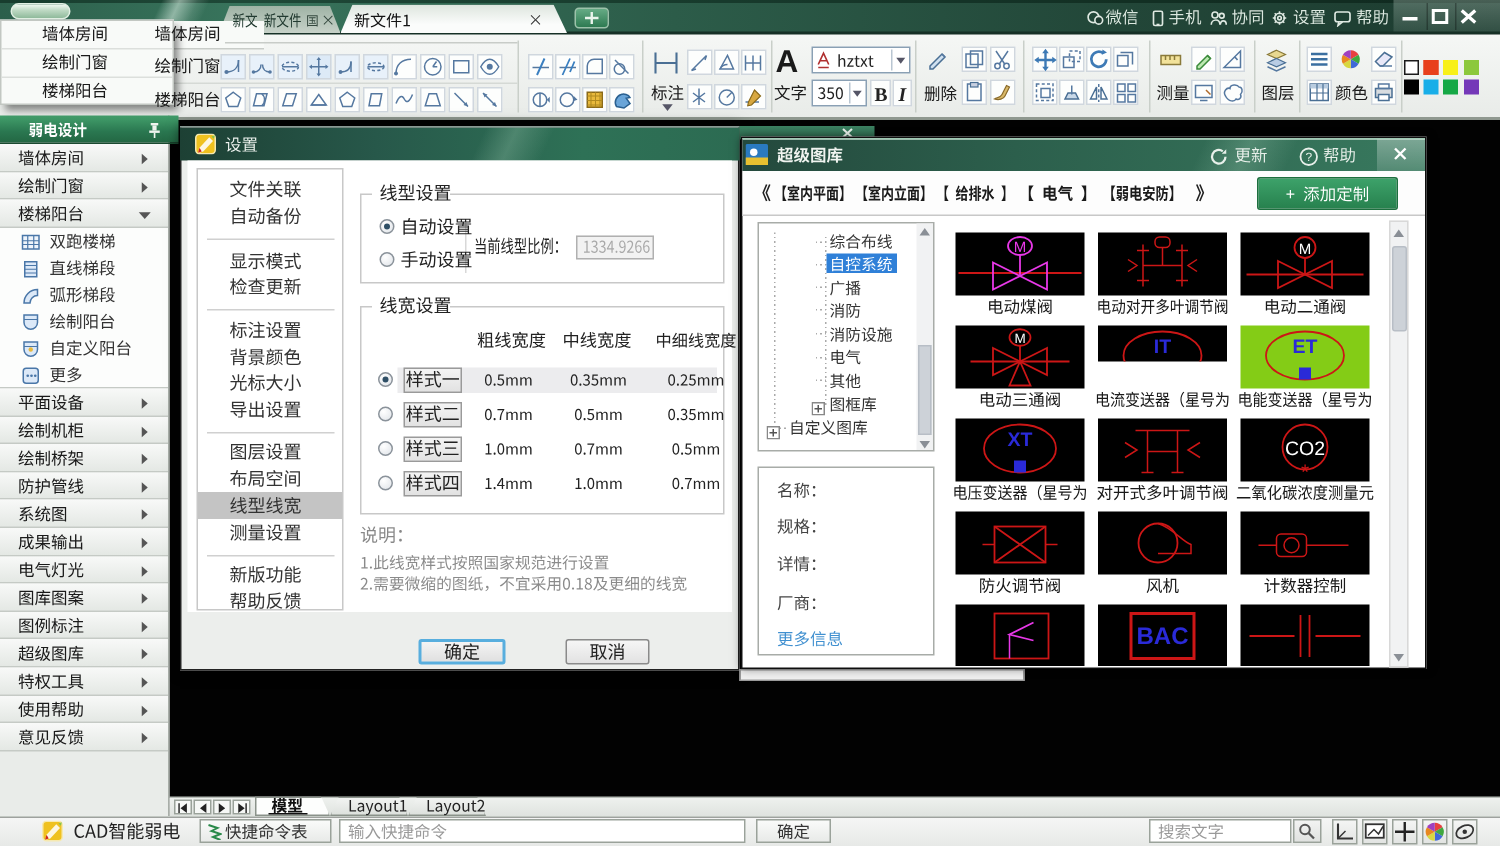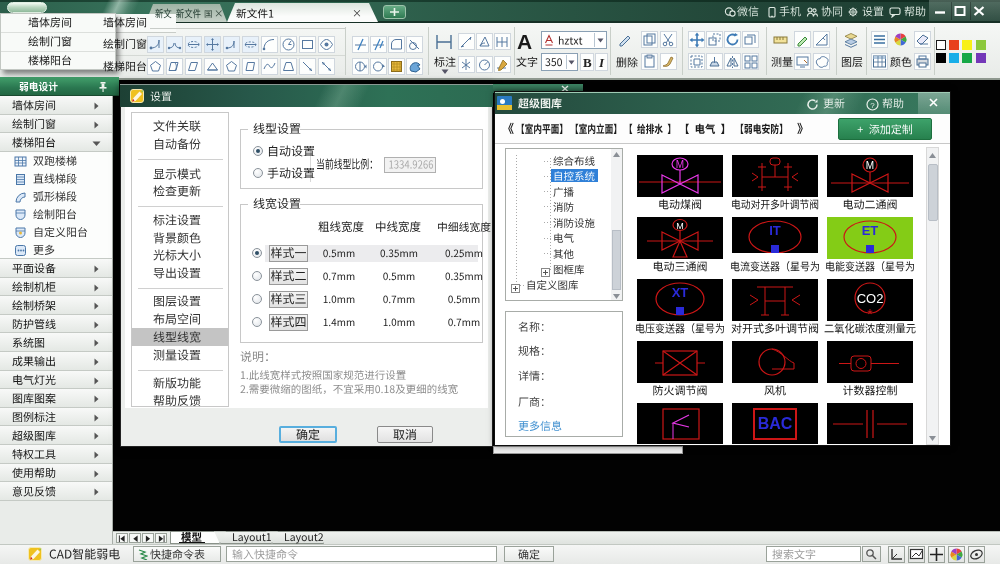--- a/index.html
+++ b/index.html
@@ -680,21 +680,21 @@
       <text x="43" y="14" text-anchor="middle" font-family="Liberation Sans" font-size="10" fill="#fff">M</text>
     </svg></div>
 <div style="position:absolute;left:637px;top:217px;width:86px;height:42px;background:#000;overflow:hidden"><svg width="86" height="42">
       <path d="M10 24h66" stroke="#cc1616" fill="none" stroke-width="1.2"></path>
       <path d="M25 15l18 9-18 9zM61 15l-18 9 18 9z" stroke="#cc1616" fill="none" stroke-width="1.2"></path>
       <path d="M36 40l7-16 7 16z" stroke="#cc1616" fill="none" stroke-width="1.2"></path>
       <path d="M43 24V13" stroke="#cc1616" fill="none" stroke-width="1.2"></path>
       <ellipse cx="43" cy="8" rx="7" ry="5.5" stroke="#cc1616" fill="none" stroke-width="1.2"></ellipse>
       <text x="43" y="11.5" text-anchor="middle" font-family="Liberation Sans" font-size="9" fill="#fff">M</text>
     </svg></div>
-<div style="position:absolute;left:732px;top:217px;width:86px;height:36px;background:#000;overflow:hidden"><svg width="86" height="42">
+<div style="position:absolute;left:732px;top:217px;width:86px;height:24px;background:#000;overflow:hidden"><svg width="86" height="42">
       <ellipse cx="43" cy="20" rx="26" ry="16" stroke="#cc1616" fill="none" stroke-width="1.2"></ellipse>
       <text x="43" y="18" text-anchor="middle" font-family="Liberation Sans" font-weight="bold" font-size="13" fill="#2a2ad8">IT</text>
       <rect x="39" y="28" width="8" height="8" fill="#2a2ad8"></rect>
     </svg></div>
 <div style="position:absolute;left:827px;top:217px;width:86px;height:42px;background:#84cc16;overflow:hidden"><svg width="86" height="42">
       <ellipse cx="43" cy="20" rx="26" ry="16" stroke="#cc1616" fill="none" stroke-width="1.2"></ellipse>
       <text x="43" y="18" text-anchor="middle" font-family="Liberation Sans" font-weight="bold" font-size="13" fill="#2a2ad8">ET</text>
       <rect x="39" y="28" width="8" height="8" fill="#2a2ad8"></rect>
     </svg></div>
 <div style="position:absolute;left:637px;top:279px;width:86px;height:42px;background:#000;overflow:hidden"><svg width="86" height="42">

